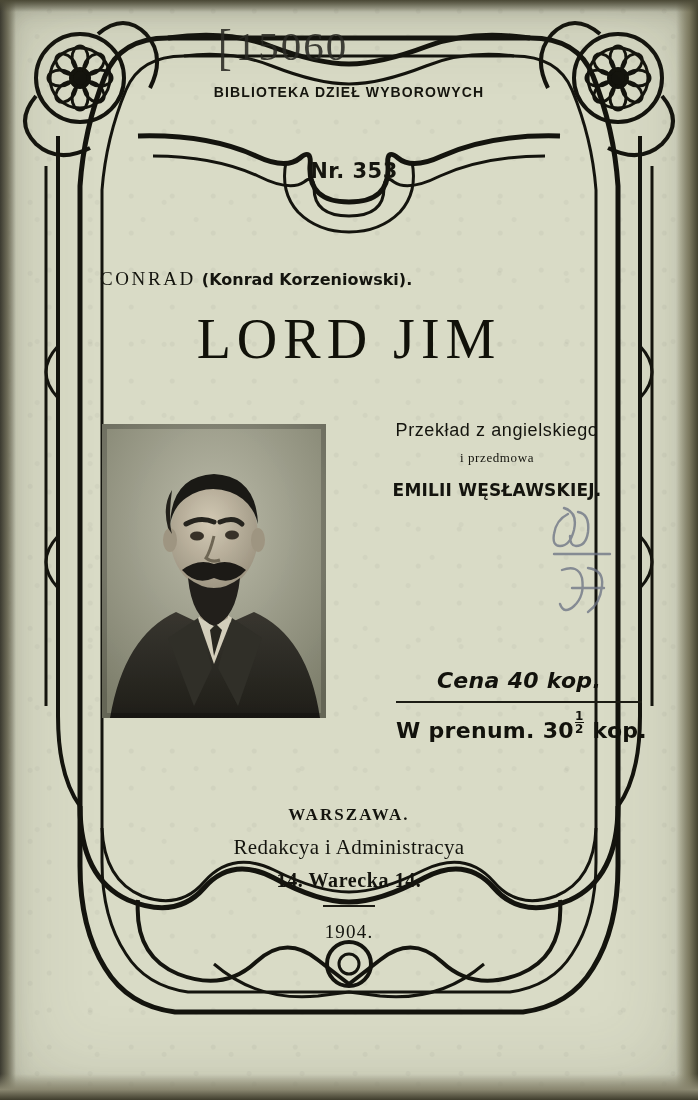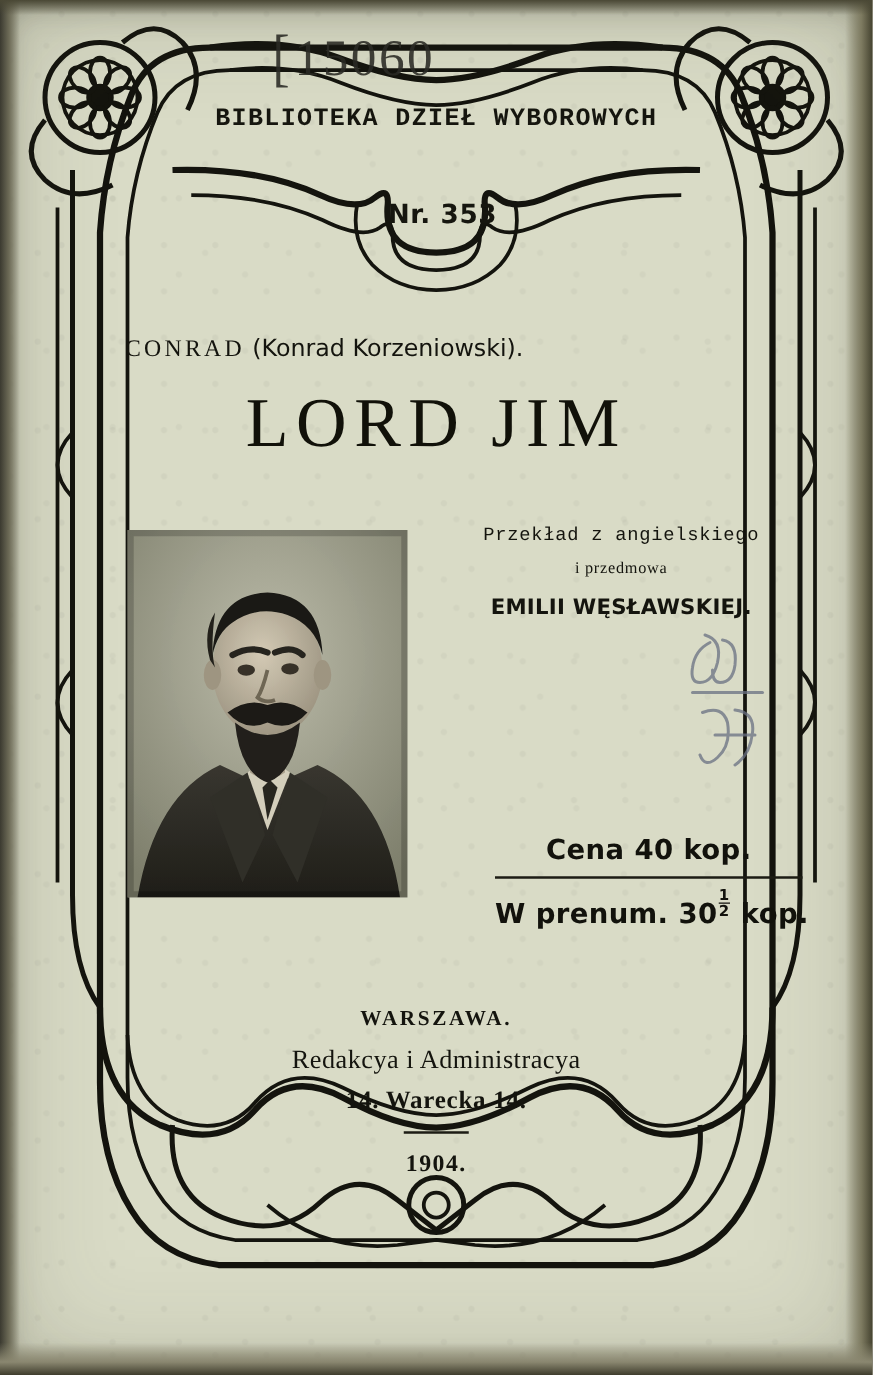--- a/index.html
+++ b/index.html
@@ -96,23 +96,23 @@
     display: inline-block;
     transform: scaleY(1.25);
     margin-right: 2px;
   }
 
   .series-title {
     position: absolute;
     left: 0; right: 0;
     top: 84px;
     text-align: center;
-    font-family: Liberation Mono, monospace;
-    font-weight: bold;
-    font-size: 20px;
+    font-family: Liberation Sans, sans-serif;
+    font-weight: bold;
+    font-size: 14px;
     letter-spacing: 1.1px;
     color: #16160f;
   }
 
   .issue-number {
     position: absolute;
     left: 10px; right: 0;
     top: 159px;
     text-align: center;
     font-family: "DejaVu Sans", sans-serif;
@@ -129,22 +129,22 @@
     color: #14140e;
     white-space: nowrap;
   }
   .author-line .surname {
     font-family: "Liberation Serif", serif;
     font-size: 19px;
     letter-spacing: 2.6px;
   }
   .author-line .realname {
     font-family: "DejaVu Sans", sans-serif;
-    font-weight: normal;
-    font-size: 19px;
+    font-weight: bold;
+    font-size: 16px;
     letter-spacing: 0px;
     margin-left: 6px;
     text-align: center;
   }
 
   .book-title {
     position: absolute;
     left: 0; right: 0;
     top: 307px;
     text-align: center;
@@ -168,22 +168,22 @@
 
   .translation-block {
     position: absolute;
     left: 352px;
     top: 420px;
     width: 290px;
     text-align: center;
     color: #14140e;
   }
   .translation-block .t1 {
-    font-family: Liberation Mono, monospace;
-    font-size: 15px;
+    font-family: Liberation Sans, sans-serif;
+    font-size: 18px;
     letter-spacing: 0.6px;
   }
   .translation-block .t2 {
     font-family: "Liberation Serif", serif;
     font-size: 13px;
     letter-spacing: 0.6px;
     margin-top: 9px;
   }
   .translation-block .t3 {
     font-family: "DejaVu Sans", sans-serif;
@@ -222,20 +222,21 @@
     top: 668px;
     width: 246px;
     text-align: center;
     color: #12120c;
   }
   .price-block .p1 {
     font-family: "DejaVu Sans", sans-serif;
     font-weight: bold;
     font-size: 22px;
     letter-spacing: 0.3px;
+    font-style: italic;
   }
   .price-rule {
     height: 2px;
     background: #1c1c14;
     margin: 8px 0 7px 0;
   }
   .price-block .p2 {
     font-family: "DejaVu Sans", sans-serif;
     font-weight: bold;
     font-size: 22px;
@@ -283,21 +284,20 @@
     width: 52px;
     height: 2px;
     background: #1c1c14;
     margin: 13px auto 0 auto;
   }
   .imprint .year {
     font-family: "Liberation Serif", serif;
     font-size: 19px;
     letter-spacing: 1.2px;
     margin-top: 14px;
-    font-weight: bold;
   }
 </style>
 </head>
 <body>
 
 <div id="page">
 
   <div class="ornament-frame">
     <svg width="662" height="1020" viewBox="0 0 662 1020" xmlns="http://www.w3.org/2000/svg">
       <g fill="none" stroke="#14140e" stroke-width="5">

